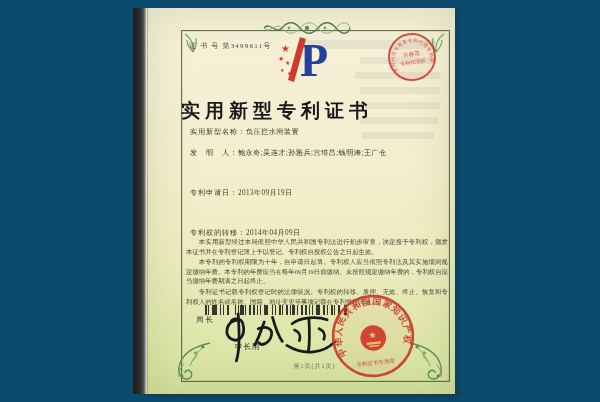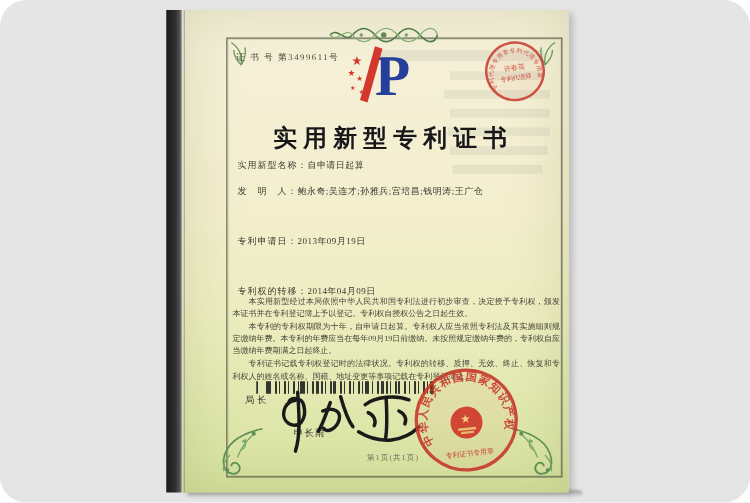--- a/index.html
+++ b/index.html
@@ -1,20 +1,19 @@
 <!DOCTYPE html>
 <html><head>
 <meta charset="utf-8">
 <style>
   html,body{margin:0;padding:0;}
   .photo{
     position:relative;width:600px;height:402px;overflow:hidden;
-    background:#e5e5e5;
+    background:#0c4a6e;
     font-family:"Liberation Serif","DejaVu Serif",serif;
-    border-radius:21px;
   }
   .spine{
     position:absolute;left:133px;top:8px;width:13px;height:386px;
     background:linear-gradient(90deg,#1b1b1b 0%,#2e2e2e 55%,#555 85%,#c8c8c8 100%);
   }
   .paper{
     position:absolute;left:146px;top:8px;width:309px;height:386px;
     background:linear-gradient(180deg,#f6f1da 0%,#f3eecd 42%,#ecedbf 64%,#e2e8b0 80%,#d6e29e 100%);
     box-shadow:inset 0 0 46px rgba(140,150,90,.28), 3px 2px 5px rgba(0,0,0,.18);
   }
@@ -36,21 +35,21 @@
   .sprig{position:absolute;width:16px;height:22px;}
   .sprig.tl{left:37px;top:24px;}
   .sprig.tr{left:284px;top:24px;transform:scaleX(-1);}
   .ghost{position:absolute;background:#777;opacity:.10;filter:blur(.6px);}
   .cert-no{
     position:absolute;left:43px;top:33px;font-size:7px;letter-spacing:1.2px;
     color:#4c473c;
   }
   .logo{position:absolute;left:132px;top:26px;width:56px;height:52px;}
   .title{
-    position:absolute;left:35px;top:90px;width:267px;text-align:center;
+    position:absolute;left:35px;top:90px;width:267px;
     font-size:19px;font-weight:bold;color:#17171a;letter-spacing:5px;
   }
   .field{
     position:absolute;left:44px;font-size:7.2px;color:#3d392f;
     letter-spacing:.4px;white-space:nowrap;
   }
   .field .lbl{letter-spacing:.8px;margin-top:36px;}
   .body-text{
     position:absolute;left:40px;top:229px;width:262px;color:#4a463a;
     font-size:6.4px;line-height:1.5;text-align:justify;
@@ -130,21 +129,21 @@
       <text x="3" y="18" font-size="10" fill="#d2382c">★</text>
       <text x="0" y="27" font-size="7" fill="#d2382c">★</text>
       <text x="7" y="31" font-size="6" fill="#d2382c">★</text>
       <text x="2" y="38" font-size="5" fill="#d2382c">★</text>
       <text x="9" y="41" font-size="5" fill="#d2382c">★</text>
     </svg>
 
     <div class="title">实用新型专利证书</div>
 
     <div class="field" style="top:119px;">
-      <span class="lbl">实用新型名称：</span><span>自申请日起算</span>
+      <span class="lbl">实用新型名称：</span><span>负压拦水闸装置</span>
     </div>
     <div class="field" style="top:140px;">
       <span class="lbl">发　明　人：</span><span>鲍永奇;吴连才;孙雅兵;宫培昌;钱明涛;王广仓</span>
     </div>
     <div class="field" style="top:180px;">
       <span class="lbl">专利申请日：</span><span>2013年09月19日</span>
     </div>
     <div class="field" style="top:220px;">
       <span class="lbl">专利权的转移：</span><span>2014年04月09日</span>
     </div>

